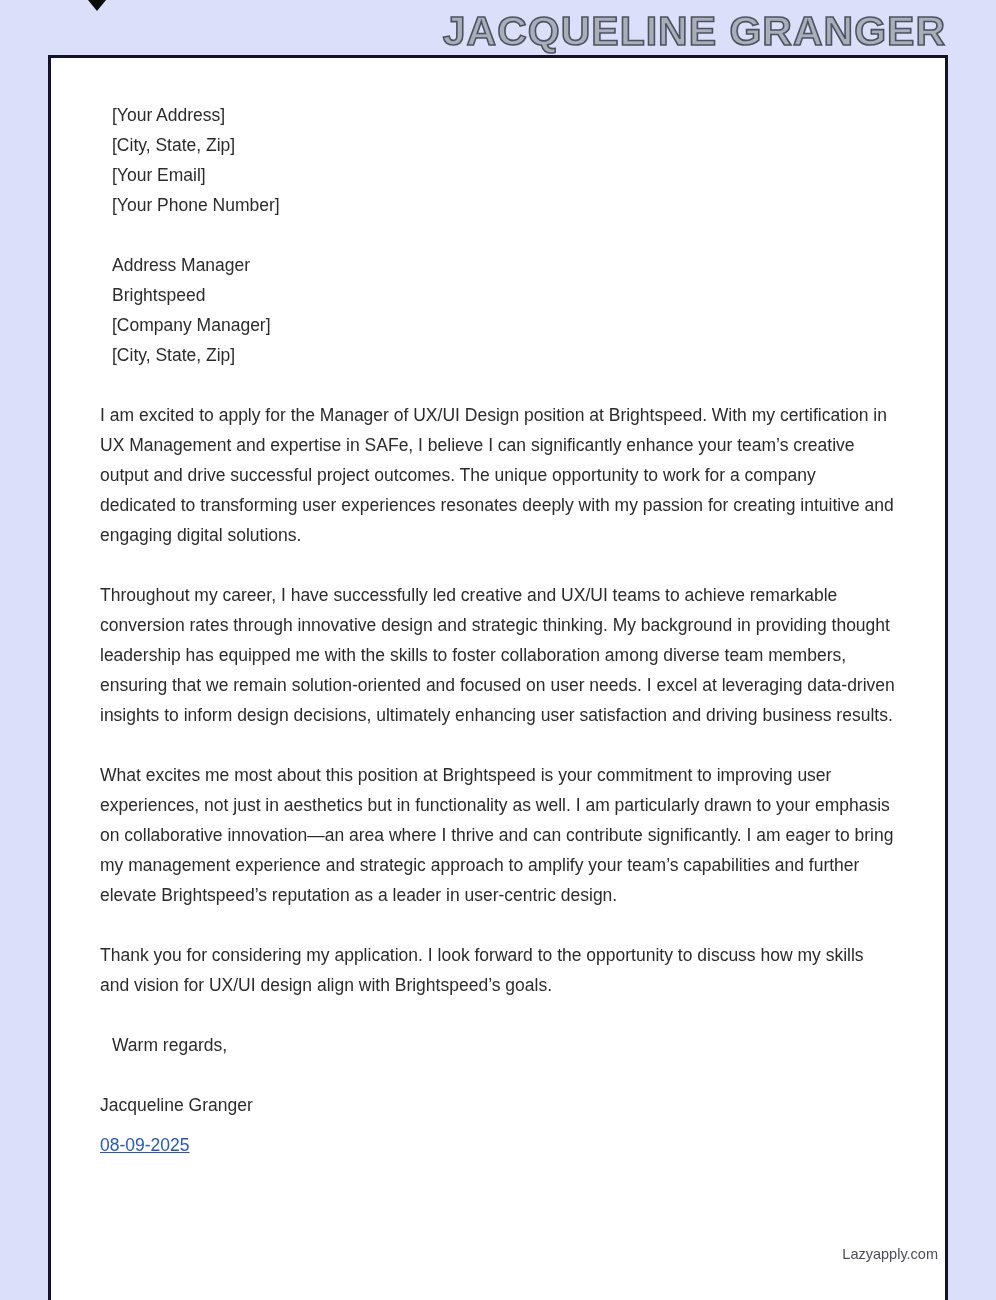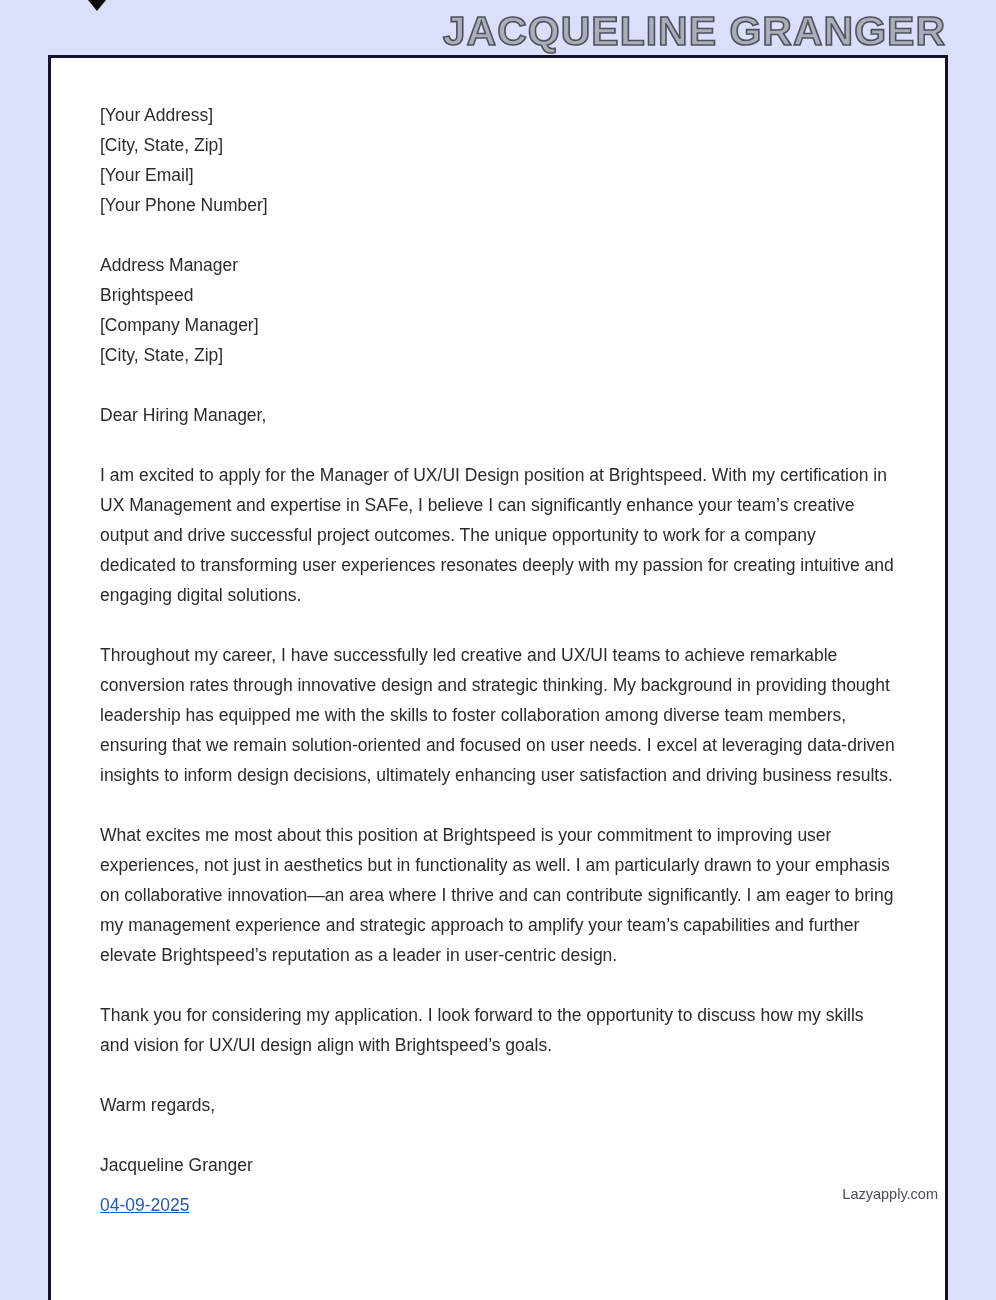--- a/index.html
+++ b/index.html
@@ -44,39 +44,39 @@
     height: 1290px;
     box-sizing: border-box;
     background: #ffffff;
     border: 3px solid #12122c;
     padding: 42px 50px 0 49px;
     color: #2b2b2b;
     font-size: 17.5px;
     line-height: 30px;
   }
   .block {
-    margin: 0 0 30px 0;
+    margin: 0 0 30px 12px;
   }
   .line {
     height: 30px;
   }
   .paragraph {
     margin: 16px 0 30px 0;
     text-align: left;
   }
   .date-link {
     display: inline-block;
     margin-top: 10px;
     color: #2456c8;
     text-decoration: underline;
     cursor: pointer;
   }
   .watermark {
     position: absolute;
-    top: 1186px;
+    top: 1246px;
     right: 58px;
     font-size: 14.5px;
     color: #4c4c55;
   }
 </style>
 </head>
 <body>
 
 <div class="cursor-artifact"></div>
 
@@ -91,28 +91,27 @@
     <div class="line">[Your Phone Number]</div>
   </div>
 
   <div class="block">
     <div class="line">Address Manager</div>
     <div class="line">Brightspeed</div>
     <div class="line">[Company Manager]</div>
     <div class="line">[City, State, Zip]</div>
   </div>
 
-  <div class="block">Dear Hiring Manager,</div>
 
   <p class="paragraph">I am excited to apply for the Manager of UX/UI Design position at Brightspeed. With my certification in UX Management and expertise in SAFe, I believe I can significantly enhance your team’s creative output and drive successful project outcomes. The unique opportunity to work for a company dedicated to transforming user experiences resonates deeply with my passion for creating intuitive and engaging digital solutions.</p>
   <p class="paragraph">Throughout my career, I have successfully led creative and UX/UI teams to achieve remarkable conversion rates through innovative design and strategic thinking. My background in providing thought leadership has equipped me with the skills to foster collaboration among diverse team members, ensuring that we remain solution-oriented and focused on user needs. I excel at leveraging data-driven insights to inform design decisions, ultimately enhancing user satisfaction and driving business results.</p>
   <p class="paragraph">What excites me most about this position at Brightspeed is your commitment to improving user experiences, not just in aesthetics but in functionality as well. I am particularly drawn to your emphasis on collaborative innovation—an area where I thrive and can contribute significantly. I am eager to bring my management experience and strategic approach to amplify your team’s capabilities and further elevate Brightspeed’s reputation as a leader in user-centric design.</p>
   <p class="paragraph">Thank you for considering my application. I look forward to the opportunity to discuss how my skills and vision for UX/UI design align with Brightspeed’s goals.</p>
 
   <div class="block">Warm regards,</div>
 
   <div class="line">Jacqueline Granger</div>
 
-  <a class="date-link">04-09-2025</a>
+  <a class="date-link">08-09-2025</a>
 
 </div>
 
 <div class="watermark">Lazyapply.com</div>
 
 </body></html>

